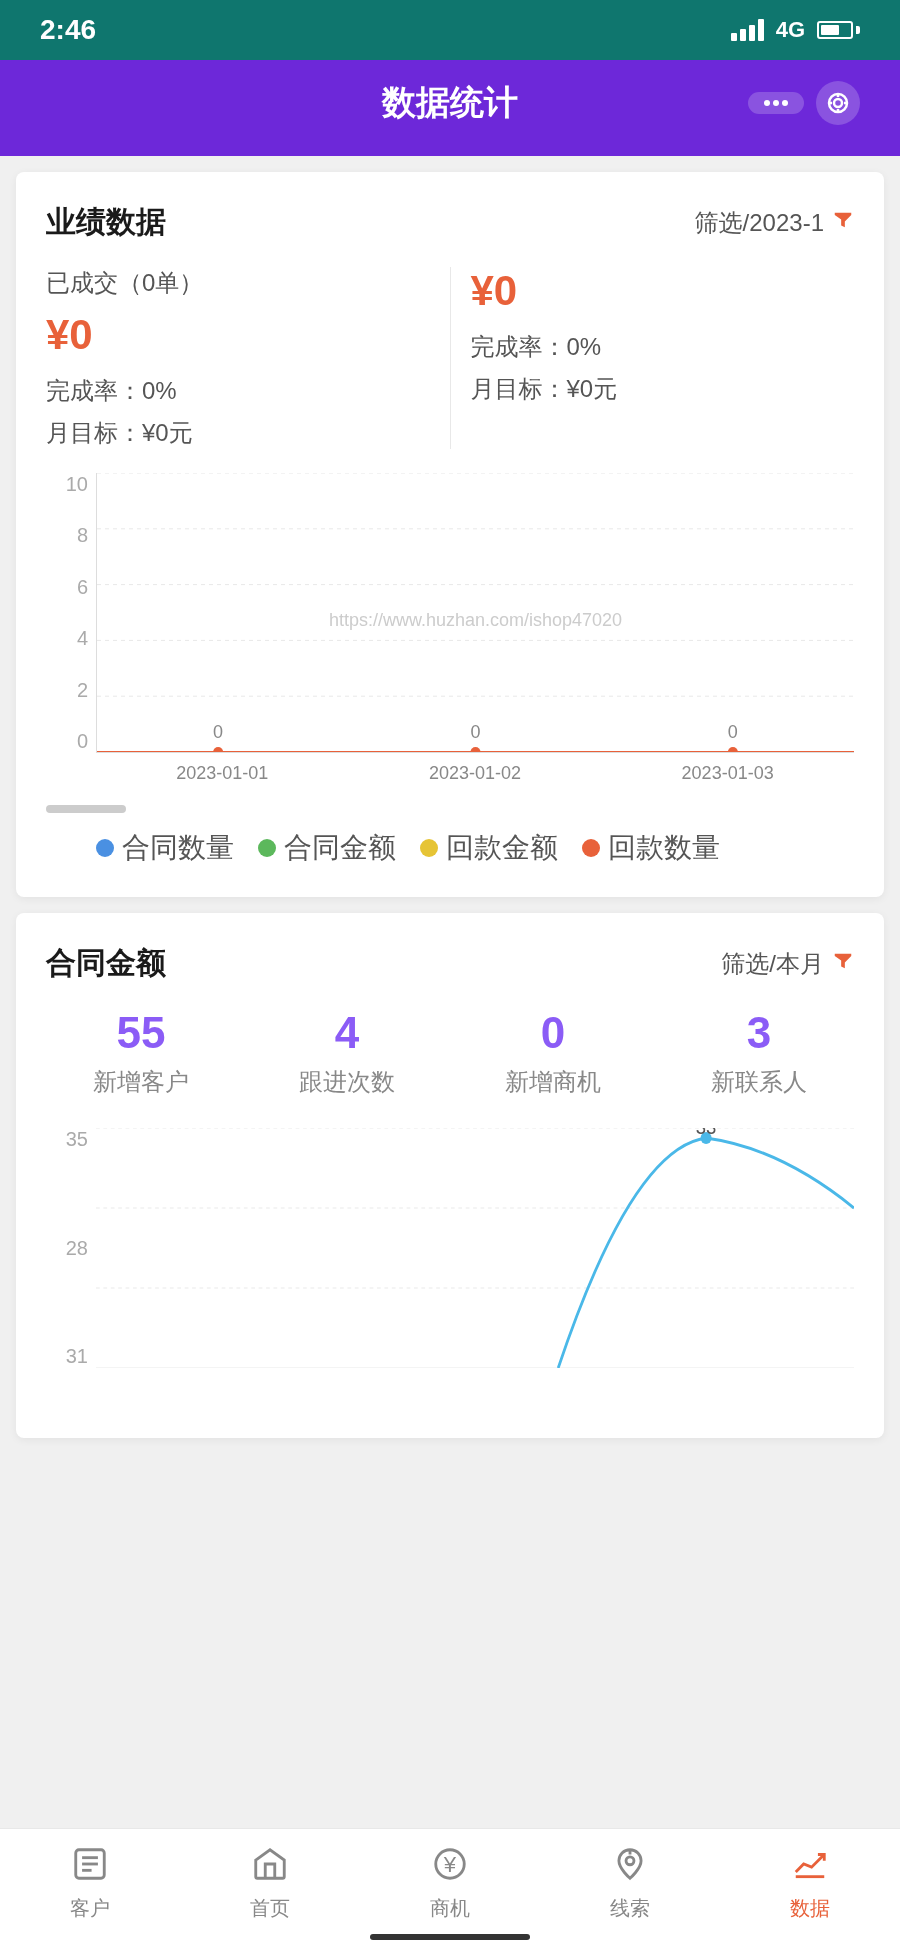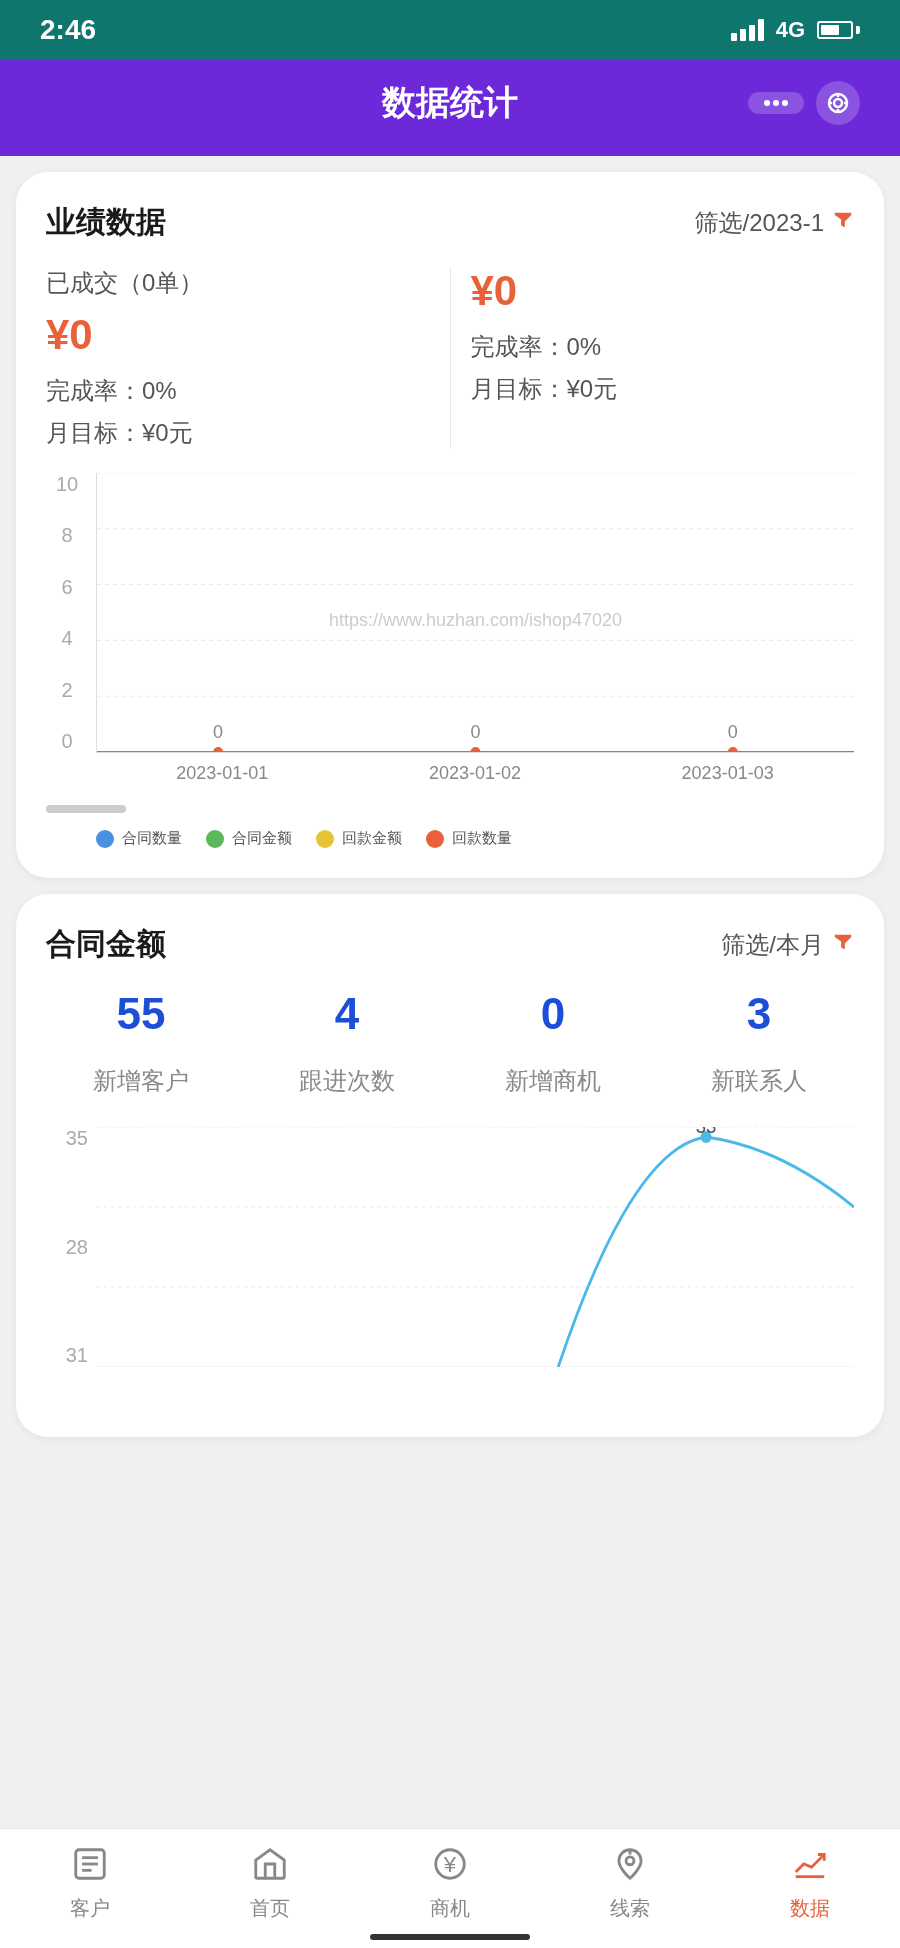--- a/index.html
+++ b/index.html
@@ -122,21 +122,21 @@
 
     
     .main-content {
       background: #f0f0f0;
       padding: 0 0 120px;
     }
 
     
     .card {
       background: white;
-      border-radius: 32px;
+      border-radius: 8px;
       margin: 16px 16px;
       padding: 30px 30px 30px;
       box-shadow: 0 2px 8px rgba(0,0,0,0.06);
     }
 
     
     .card-header {
       display: flex;
       justify-content: space-between;
       align-items: center;
@@ -204,21 +204,21 @@
     }
     .chart-y-labels {
       position: absolute;
       left: 0;
       top: 0;
       bottom: 40px;
       width: 50px;
       display: flex;
       flex-direction: column;
       justify-content: space-between;
-      align-items: center;
+      align-items: flex-end;
       padding-right: 8px;
     }
     .chart-y-label {
       font-size: 20px;
       color: #aaa;
     }
     .chart-area {
       position: absolute;
       left: 50px;
       right: 0;
@@ -247,21 +247,21 @@
       display: flex;
       gap: 24px;
       margin-top: 16px;
       padding-left: 50px;
       flex-wrap: wrap;
     }
     .legend-item {
       display: flex;
       align-items: center;
       gap: 8px;
-      font-size: 15px;
+      font-size: 28px;
       color: #555;
     }
     .legend-dot {
       width: 18px;
       height: 18px;
       border-radius: 50%;
     }
 
     
     .scroll-indicator {
@@ -276,22 +276,22 @@
     .work-stats {
       display: grid;
       grid-template-columns: repeat(4, 1fr);
       gap: 16px;
       margin: 24px 0 30px;
       text-align: center;
     }
     .work-stat-num {
       font-size: 44px;
       font-weight: 700;
-      color: #1d4ed8;
-      margin-bottom: 26px;
+      color: #8b5cf6;
+      margin-bottom: 8px;
     }
     .work-stat-label {
       font-size: 24px;
       color: #888;
     }
 
     
     .work-chart {
       position: relative;
       height: 280px;

